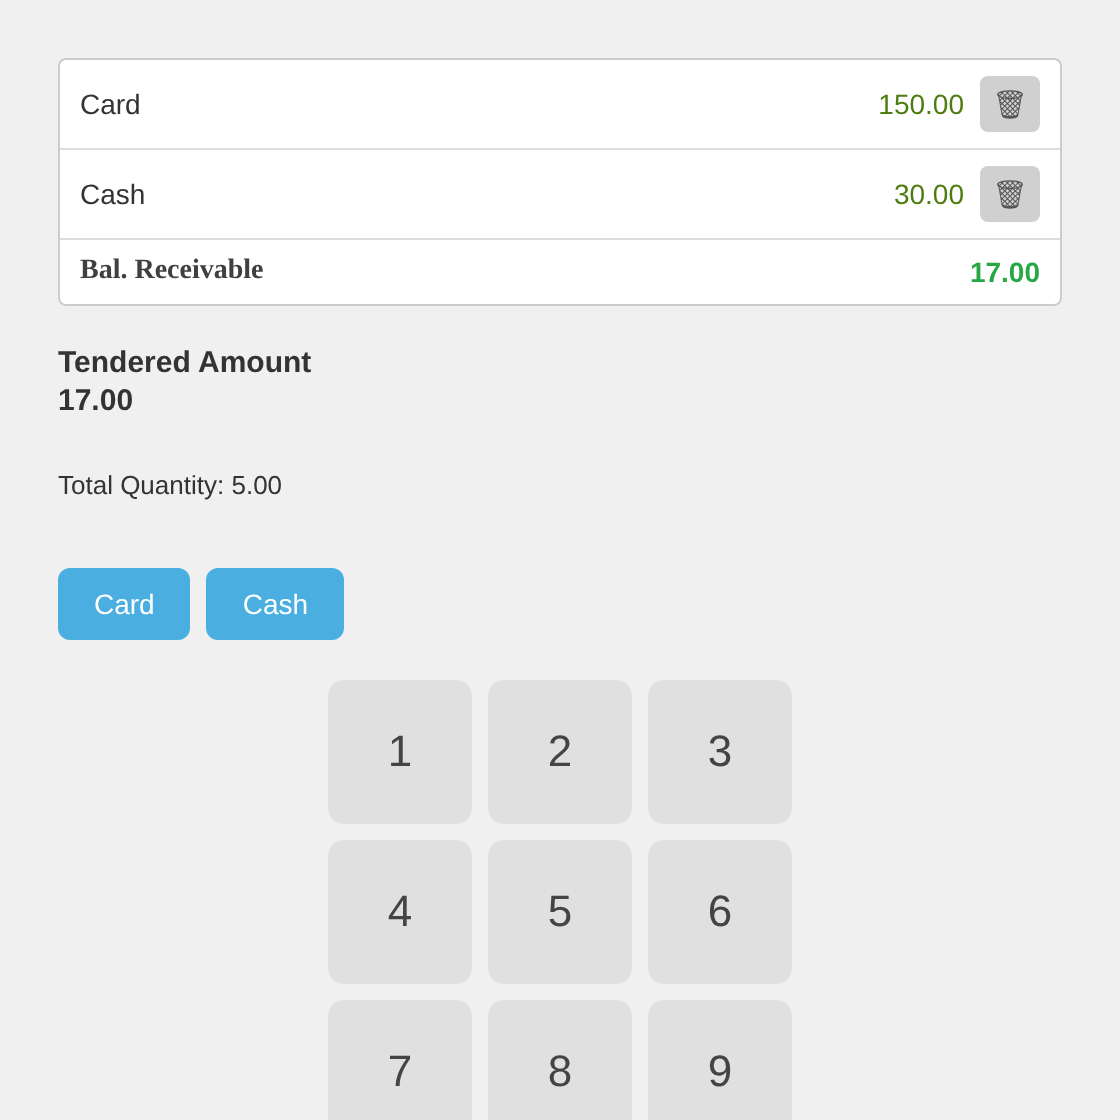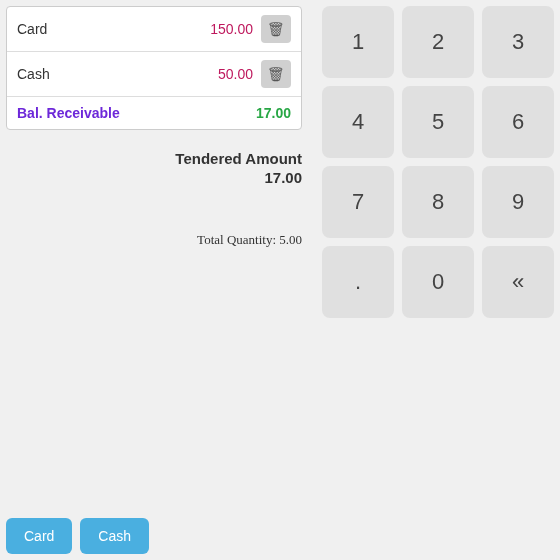--- a/index.html
+++ b/index.html
@@ -7,21 +7,22 @@
       width: 560px;
       height: 560px;
       background: #f0f0f0;
       font-family: Arial, sans-serif;
       font-size: 14px;
       overflow: hidden;
     }
 
     .main-container {
       display: flex;
-      padding: 6px;
+      flex-direction: column;
+      padding: 29px;
       gap: 20px;
       height: 100%;
     }
 
     
     .left-panel {
       display: flex;
       flex-direction: column;
       flex: 1;
       gap: 10px;
@@ -44,67 +45,67 @@
     .payment-row:last-child {
       border-bottom: none;
     }
     .payment-label {
       flex: 1;
       color: #333;
     }
     .payment-amount {
       min-width: 60px;
       text-align: right;
-      color: #be185d;
+      color: #4d7c0f;
     }
     .payment-amount.green {
       color: #28a745;
       font-weight: bold;
     }
     .payment-label.green {
-      color: #6d28d9;
-      font-weight: bold;
+      color: #404040;
+      font-weight: bold;
+      font-family: Liberation Serif, serif;
     }
     .delete-btn {
       background: #d0d0d0;
       border: none;
       border-radius: 4px;
       width: 30px;
       height: 28px;
       cursor: pointer;
       display: flex;
       align-items: center;
       justify-content: center;
       color: #555;
       font-size: 14px;
     }
 
     
     .tendered-section {
-      text-align: right;
+      text-align: left;
       padding: 10px 0;
     }
     .tendered-title {
       font-weight: bold;
       font-size: 15px;
       color: #333;
     }
     .tendered-amount {
       font-size: 15px;
       font-weight: bold;
       color: #333;
       margin-top: 2px;
     }
     .totals-section {
-      text-align: right;
-      margin-top: 24px;
+      text-align: left;
+      margin-top: 4px;
       color: #333;
       font-size: 13px;
       line-height: 1.6;
-      font-family: Liberation Serif, serif;
     }
 
     
     .payment-buttons {
       display: flex;
       gap: 8px;
       margin-top: auto;
       padding-top: 10px;
     }
     .pay-btn {
@@ -158,21 +159,21 @@
     <div class="payment-table">
 
       <div class="payment-row">
         <span class="payment-label">Card</span>
         <span class="payment-amount">150.00</span>
         <button class="delete-btn">🗑</button>
       </div>
 
       <div class="payment-row">
         <span class="payment-label">Cash</span>
-        <span class="payment-amount">50.00</span>
+        <span class="payment-amount">30.00</span>
         <button class="delete-btn">🗑</button>
       </div>
 
       <div class="payment-row">
         <span class="payment-label green">Bal. Receivable</span>
         <span class="payment-amount green">17.00</span>
       </div>
     </div>
 
     <div class="tendered-section">

